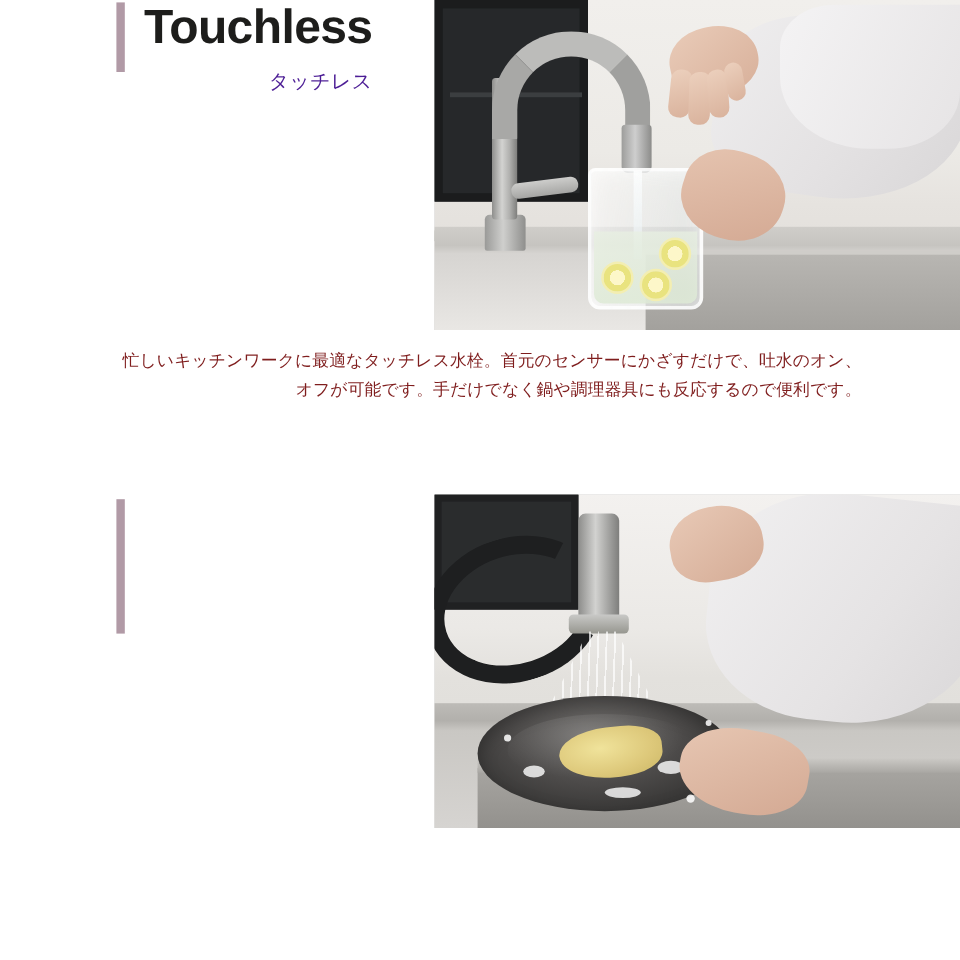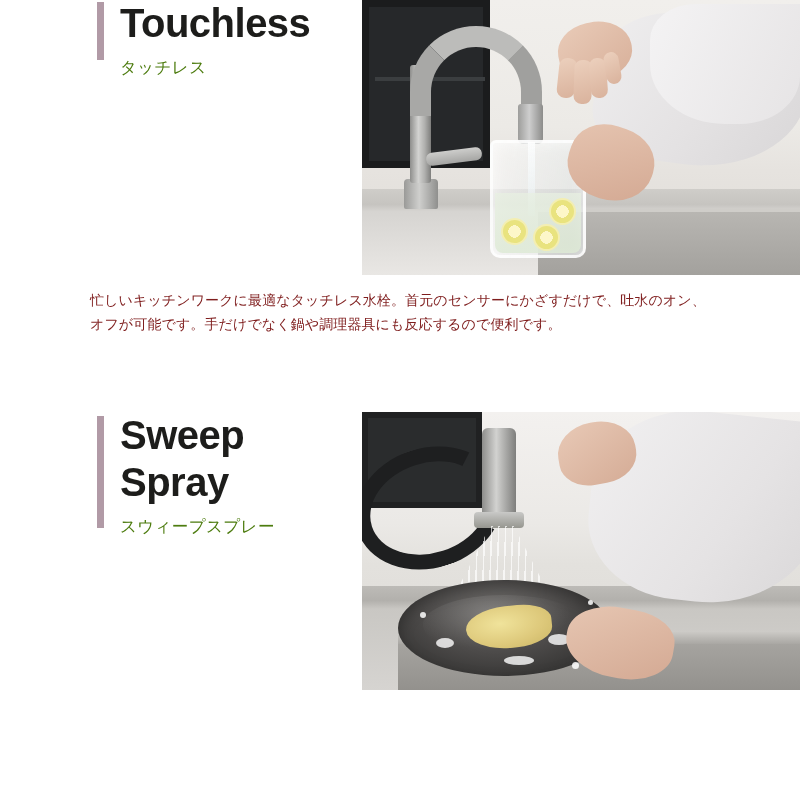--- a/index.html
+++ b/index.html
@@ -11,20 +11,21 @@
     background: #ffffff;
     font-family: "Liberation Sans", sans-serif;
     color: #231f20;
     overflow: hidden;
     position: relative;
   }
 
   .page {
     width: 800px; height: 800px;
     position: relative;
+    text-align: right;
   }
 
   
   .feature {
     position: relative;
     width: 800px;
   }
 
   .feature-head {
     position: relative;
@@ -45,21 +46,21 @@
     font-size: 40px;
     font-weight: bold;
     letter-spacing: -0.5px;
     line-height: 1.18;
     color: #1d1d1b;
     margin: 0;
   }
 
   .title-ja {
     font-size: 16.5px;
-    color: #4d7c0f;
+    color: #4c1d95;
     margin-top: 10px;
     letter-spacing: 0.4px;
   }
 
   .body-text {
     font-size: 14px;
     line-height: 1.72;
     color: #7f1d1d;
     letter-spacing: 0.1px;
   }
@@ -335,25 +336,20 @@
 
     <div class="body-text" style="position:absolute; left:90px; top:288px; width:628px;">忙しいキッチンワークに最適なタッチレス水栓。首元のセンサーにかざすだけで、吐水のオン、オフが可能です。手だけでなく鍋や調理器具にも反応するので便利です。</div>
   </div>
 
   <div class="feature" style="position:absolute; left:0; top:412px;">
 
     <div class="feature-head">
 
       <div class="accent-bar" style="left:97px; top:4px; height:112px;"></div>
 
-      <div class="title-wrap" style="left:120px; top:0px;">
-        <div class="title-en">Sweep</div>
-        <div class="title-en">Spray</div>
-        <div class="title-ja">スウィープスプレー</div>
-      </div>
 
       <div class="photo p2">
         <div class="wall"></div>
         <div class="cab"></div>
 
         <div class="counter"></div>
         <div class="sinkbody"></div>
         <div class="sinkrim"></div>
 
         <div class="hose"></div>

